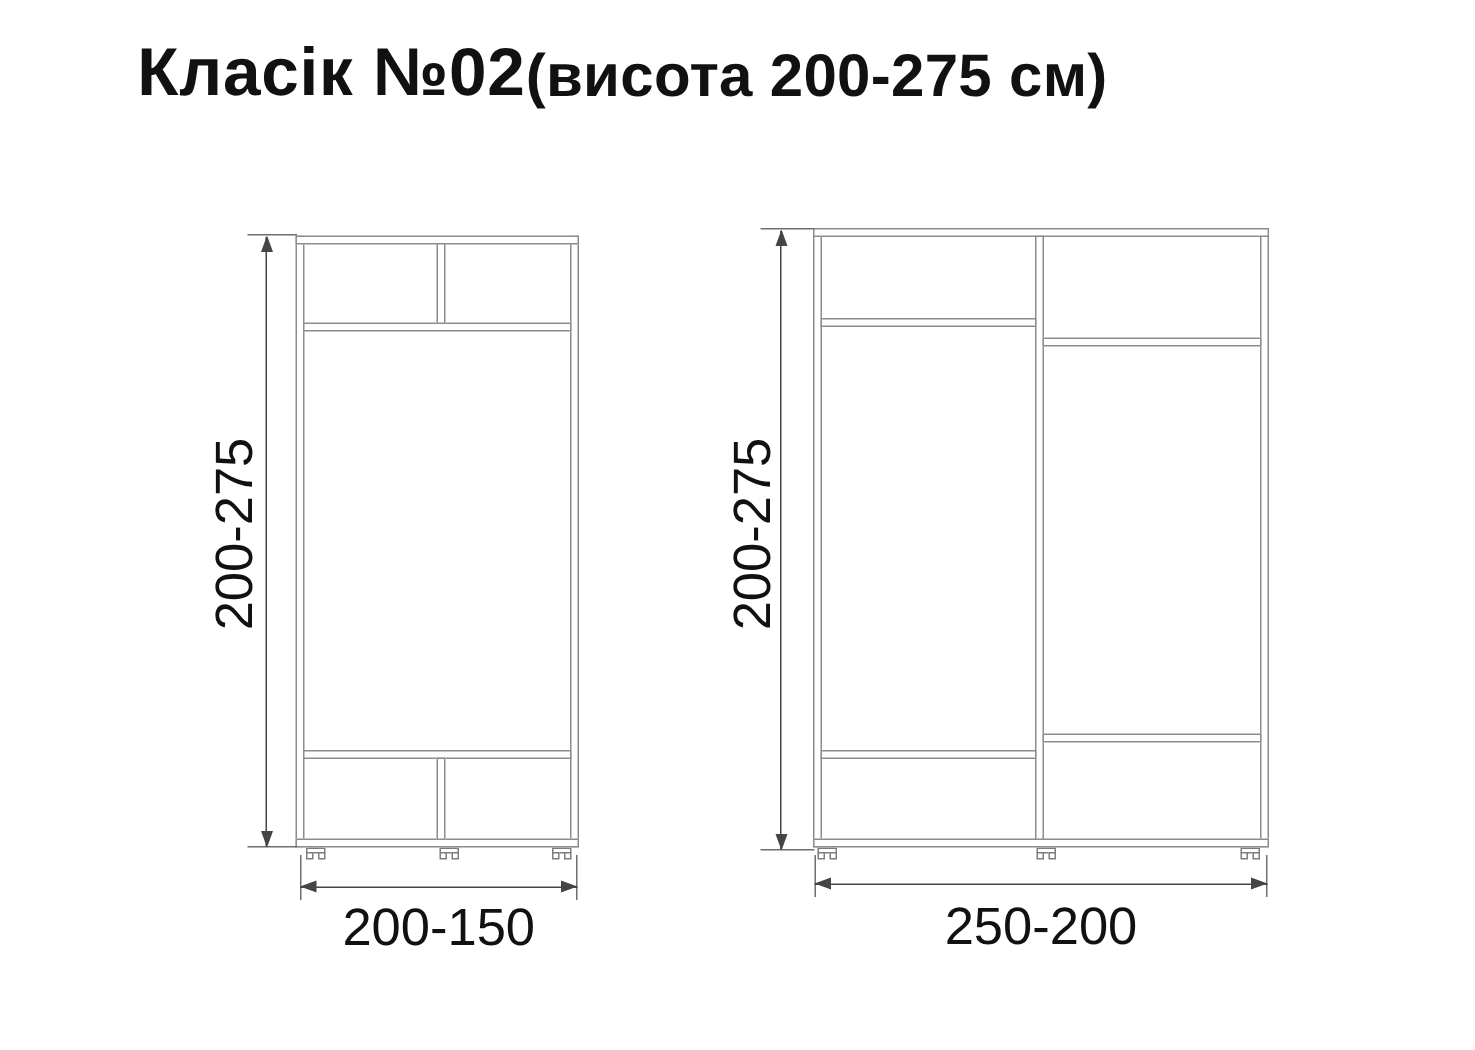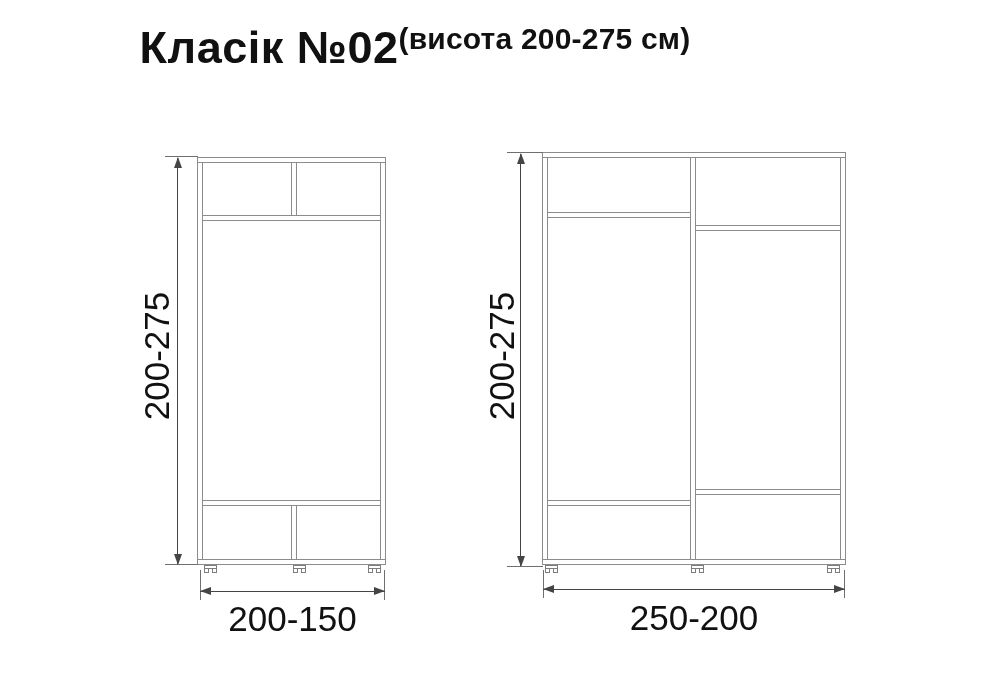--- a/index.html
+++ b/index.html
@@ -14,25 +14,25 @@
     width:983px;height:700px;
     margin:0 auto;
     background:var(--bg);
     overflow:hidden;
     font-family:"Liberation Sans", sans-serif;
     color:var(--text);
   }
   
   .title{
     position:absolute;left:0;top:22px;width:830px;
-    display:flex;justify-content:center;align-items:flex-start;
+    display:flex;justify-content:center;align-items:flex-end;
     margin:0;white-space:nowrap;
   }
   .title-main{font-size:45px;font-weight:700;letter-spacing:.5px;}
-  .title-sub{font-size:30px;font-weight:700;letter-spacing:.2px;}
+  .title-sub{font-size:40px;font-weight:700;letter-spacing:.2px;}
   
   .panel{
     position:absolute;
     background:#fff;
     border:1px solid var(--line);
     box-sizing:border-box;
   }
   
   .foot{
     position:absolute;

